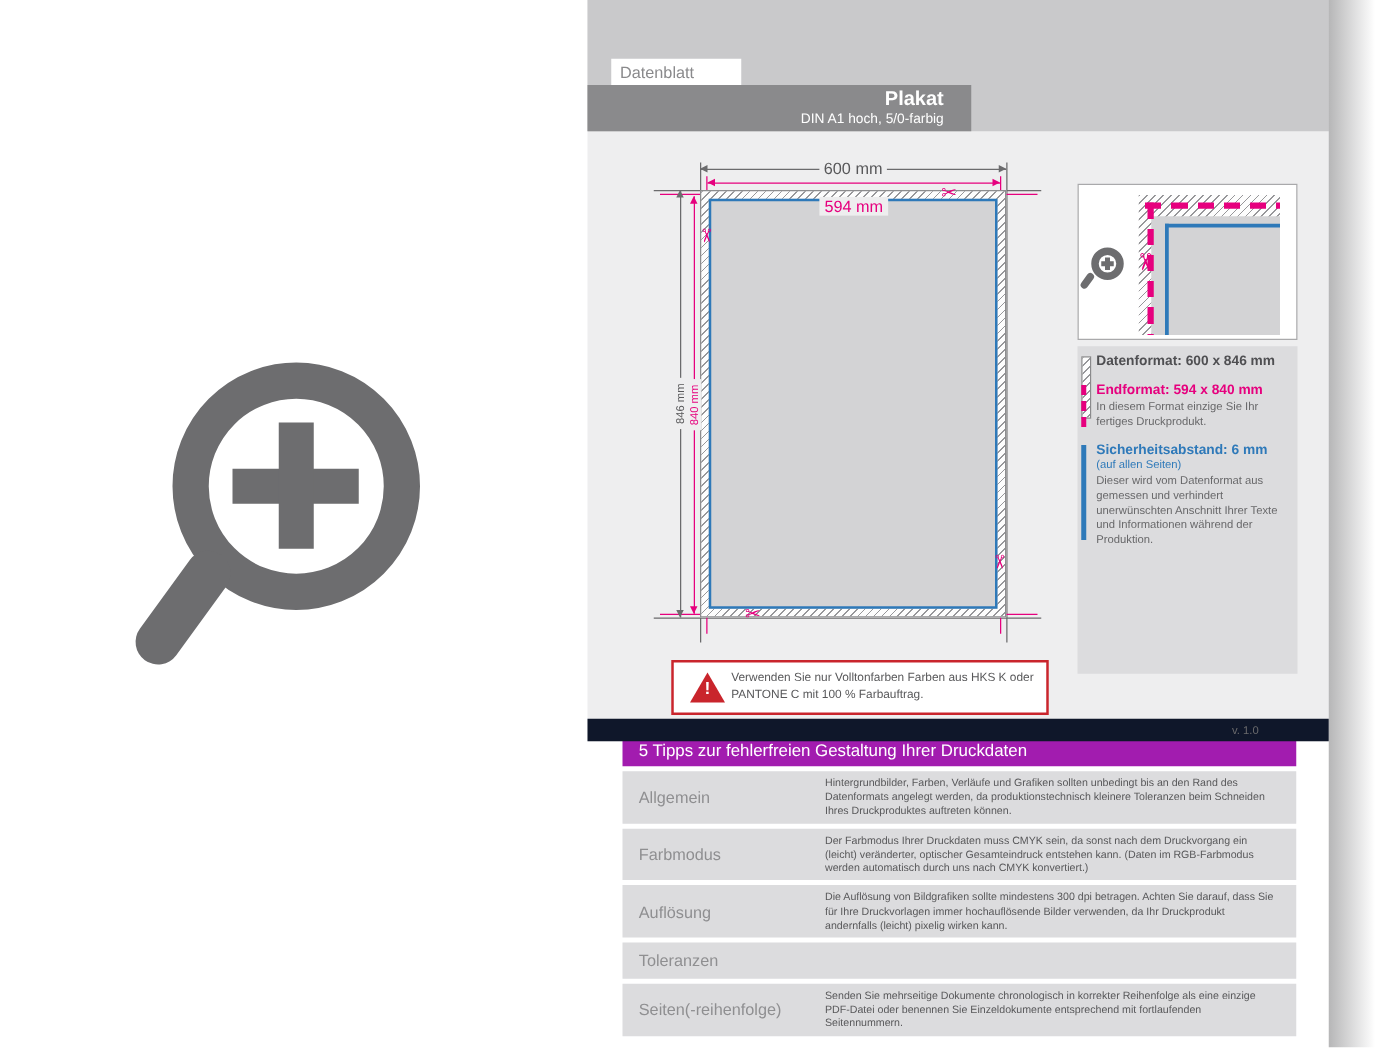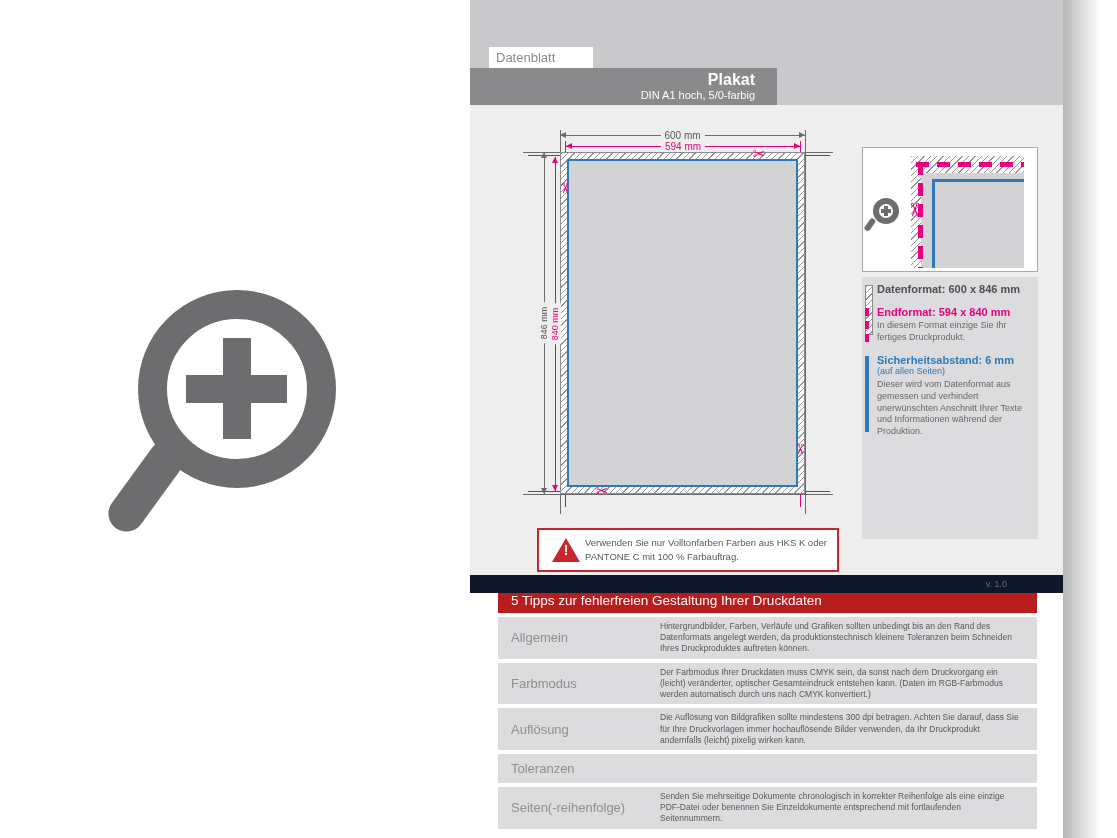--- a/index.html
+++ b/index.html
@@ -24,25 +24,25 @@
 
   
   .hatch{background-color:#fdfdfd;background-image:repeating-linear-gradient(135deg,#97979a 0,#97979a 1px,transparent 1px,transparent 4.5px);}
   .bleed{position:absolute;left:90px;top:152px;width:245px;height:342px;border:1px solid #8d8d8f;box-sizing:border-box;}
   .poster{position:absolute;left:6px;top:6px;right:6px;bottom:6px;background:#d3d3d5;border:2px solid #2e79b9;box-sizing:border-box;}
   .lineH{position:absolute;height:1px;background:#6b6b6d;}
   .lineV{position:absolute;width:1px;background:#6b6b6d;}
   .lineH.m,.lineV.m{background:#e6007e;}
   .dimH{position:absolute;height:9px;}
   .dimH .ln{position:absolute;left:0;right:0;top:4px;height:1px;background:#6b6b6d;}
-  .dimH .lbl{position:absolute;left:50%;top:4px;transform:translate(-50%,-50%);background:#eeeeef;padding:0 4px;font-size:10px;color:#58585a;white-space:nowrap;}
+  .dimH .lbl{position:absolute;left:50%;top:4px;transform:translate(-50%,-50%);background:#eeeeef;padding:0 4px;font-size:13px;color:#58585a;white-space:nowrap;}
   .dimH .a-l{position:absolute;left:0;top:1px;width:0;height:0;border-style:solid;border-width:3.5px 6px 3.5px 0;border-color:transparent #6b6b6d transparent transparent;}
   .dimH .a-r{position:absolute;right:0;top:1px;width:0;height:0;border-style:solid;border-width:3.5px 0 3.5px 6px;border-color:transparent transparent transparent #6b6b6d;}
   .dimH.m .ln{background:#e6007e;}
-  .dimH.m .lbl{color:#e6007e;}
+  .dimH.m .lbl{color:#e6007e;margin-top:19px;}
   .dimH.m .a-l{border-right-color:#e6007e;}
   .dimH.m .a-r{border-left-color:#e6007e;}
   .dimV{position:absolute;width:9px;}
   .dimV .ln{position:absolute;top:0;bottom:0;left:4px;width:1px;background:#6b6b6d;}
   .dimV .lbl{position:absolute;left:4px;top:50%;transform:translate(-50%,-50%) rotate(-90deg);background:#eeeeef;padding:1px 4px;font-size:9px;color:#58585a;white-space:nowrap;}
   .dimV .a-t{position:absolute;top:0;left:1px;width:0;height:0;border-style:solid;border-width:0 3.5px 6px 3.5px;border-color:transparent transparent #6b6b6d transparent;}
   .dimV .a-b{position:absolute;bottom:0;left:1px;width:0;height:0;border-style:solid;border-width:6px 3.5px 0 3.5px;border-color:#6b6b6d transparent transparent transparent;}
   .dimV.m .ln{background:#e6007e;}
   .dimV.m .lbl{color:#e6007e;}
   .dimV.m .a-t{border-bottom-color:#e6007e;}
@@ -79,21 +79,21 @@
   .ib-body{font-size:9px;line-height:1.3;color:#68686a;margin-top:2px;}
   .ib-body2{margin-top:10px;}
 
   
   .warn{position:absolute;left:67px;top:528px;width:302px;height:44px;background:#fff;border:2px solid #c9252c;box-sizing:border-box;}
   .warn-tri{position:absolute;left:13px;top:8px;width:0;height:0;border-style:solid;border-width:0 14px 24px 14px;border-color:transparent transparent #c9252c transparent;}
   .warn-ex{position:absolute;left:13px;top:13px;width:28px;text-align:center;color:#fff;font-weight:bold;font-size:14px;line-height:1;}
   .warn-text{position:absolute;left:46px;top:50%;transform:translateY(-50%);width:246px;font-size:9.5px;line-height:1.5;color:#58585a;}
 
   
-  .tips-head{position:absolute;left:28px;top:588px;width:539px;height:25px;background:#b91c1c;color:#fff;font-size:13.5px;line-height:25px;padding-left:13px;box-sizing:border-box;}
+  .tips-head{position:absolute;left:28px;top:588px;width:539px;height:25px;background:#a21caf;color:#fff;font-size:13.5px;line-height:25px;padding-left:13px;box-sizing:border-box;}
   .tips{position:absolute;left:28px;top:617px;width:539px;}
   .tip-row{display:flex;background:#dcdcde;margin-bottom:4px;align-items:center;}
   .tip-label{width:162px;padding-left:13px;box-sizing:border-box;font-size:13px;color:#8f8f91;flex-shrink:0;}
   .tip-text{flex:1;font-size:8.5px;line-height:1.32;color:#58585a;padding:4px 14px 4px 0;}
 
   
   .footer{position:absolute;left:0;bottom:0;width:593px;height:18px;background:#0f172a;font-size:9px;color:#6a6a6c;line-height:18px;text-align:right;padding-right:56px;box-sizing:border-box;}
 </style>
 </head>
 <body>

